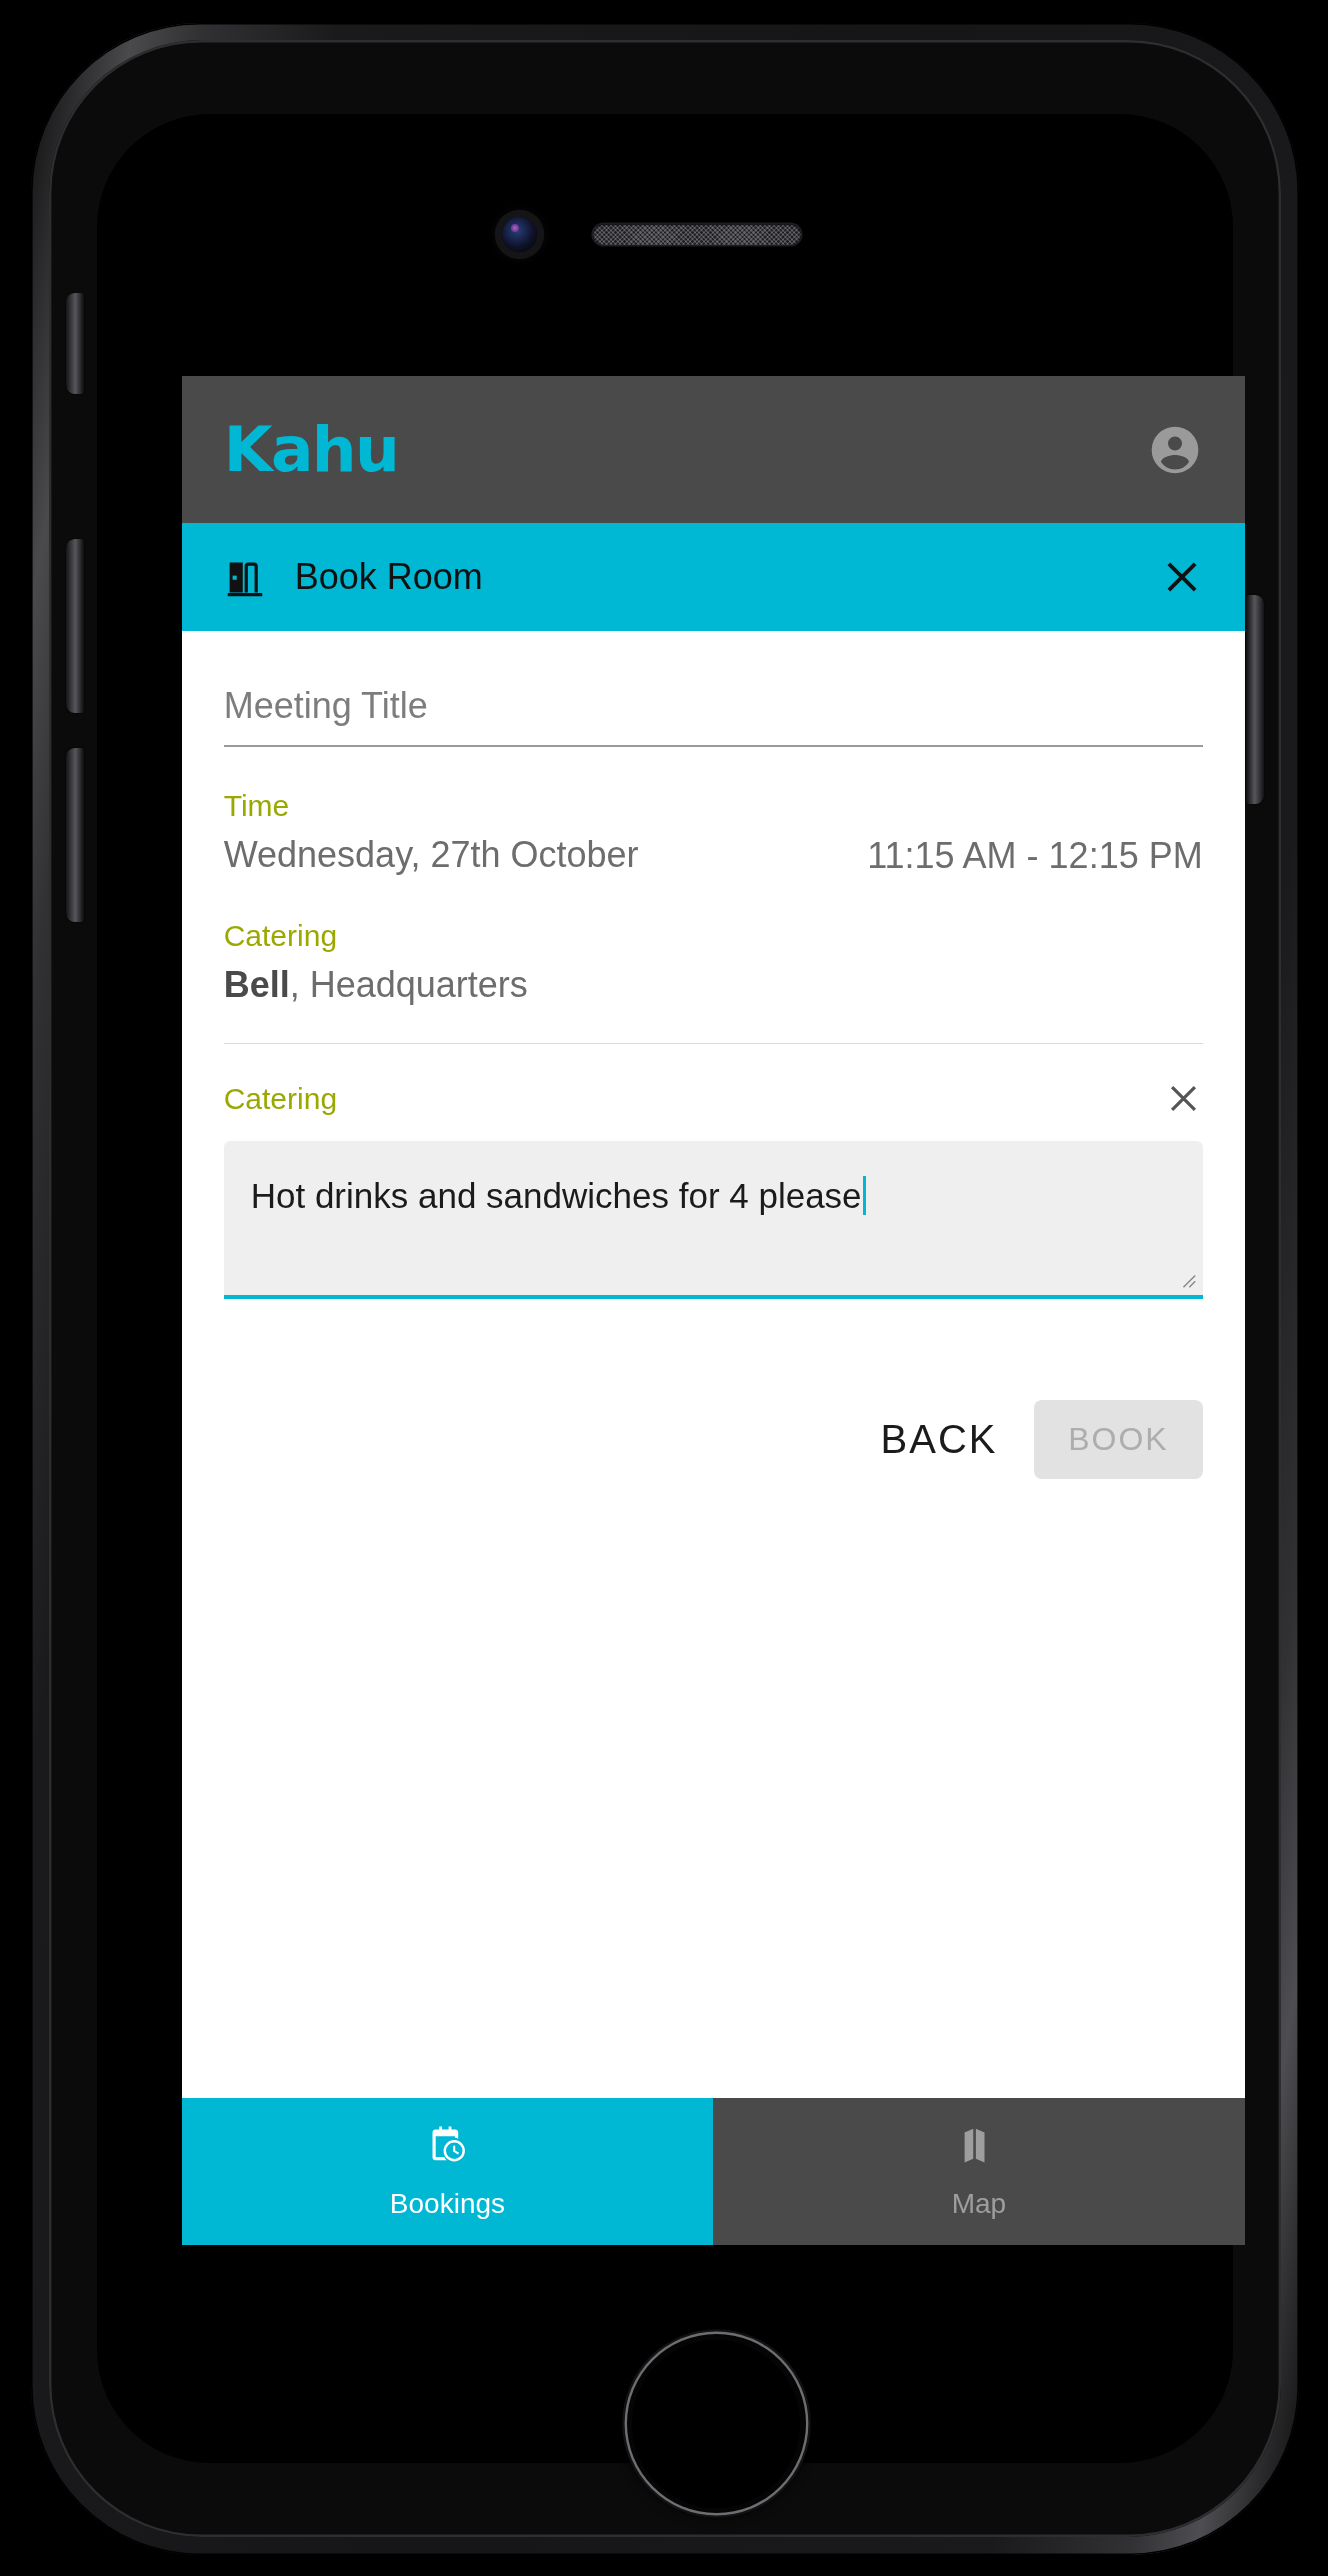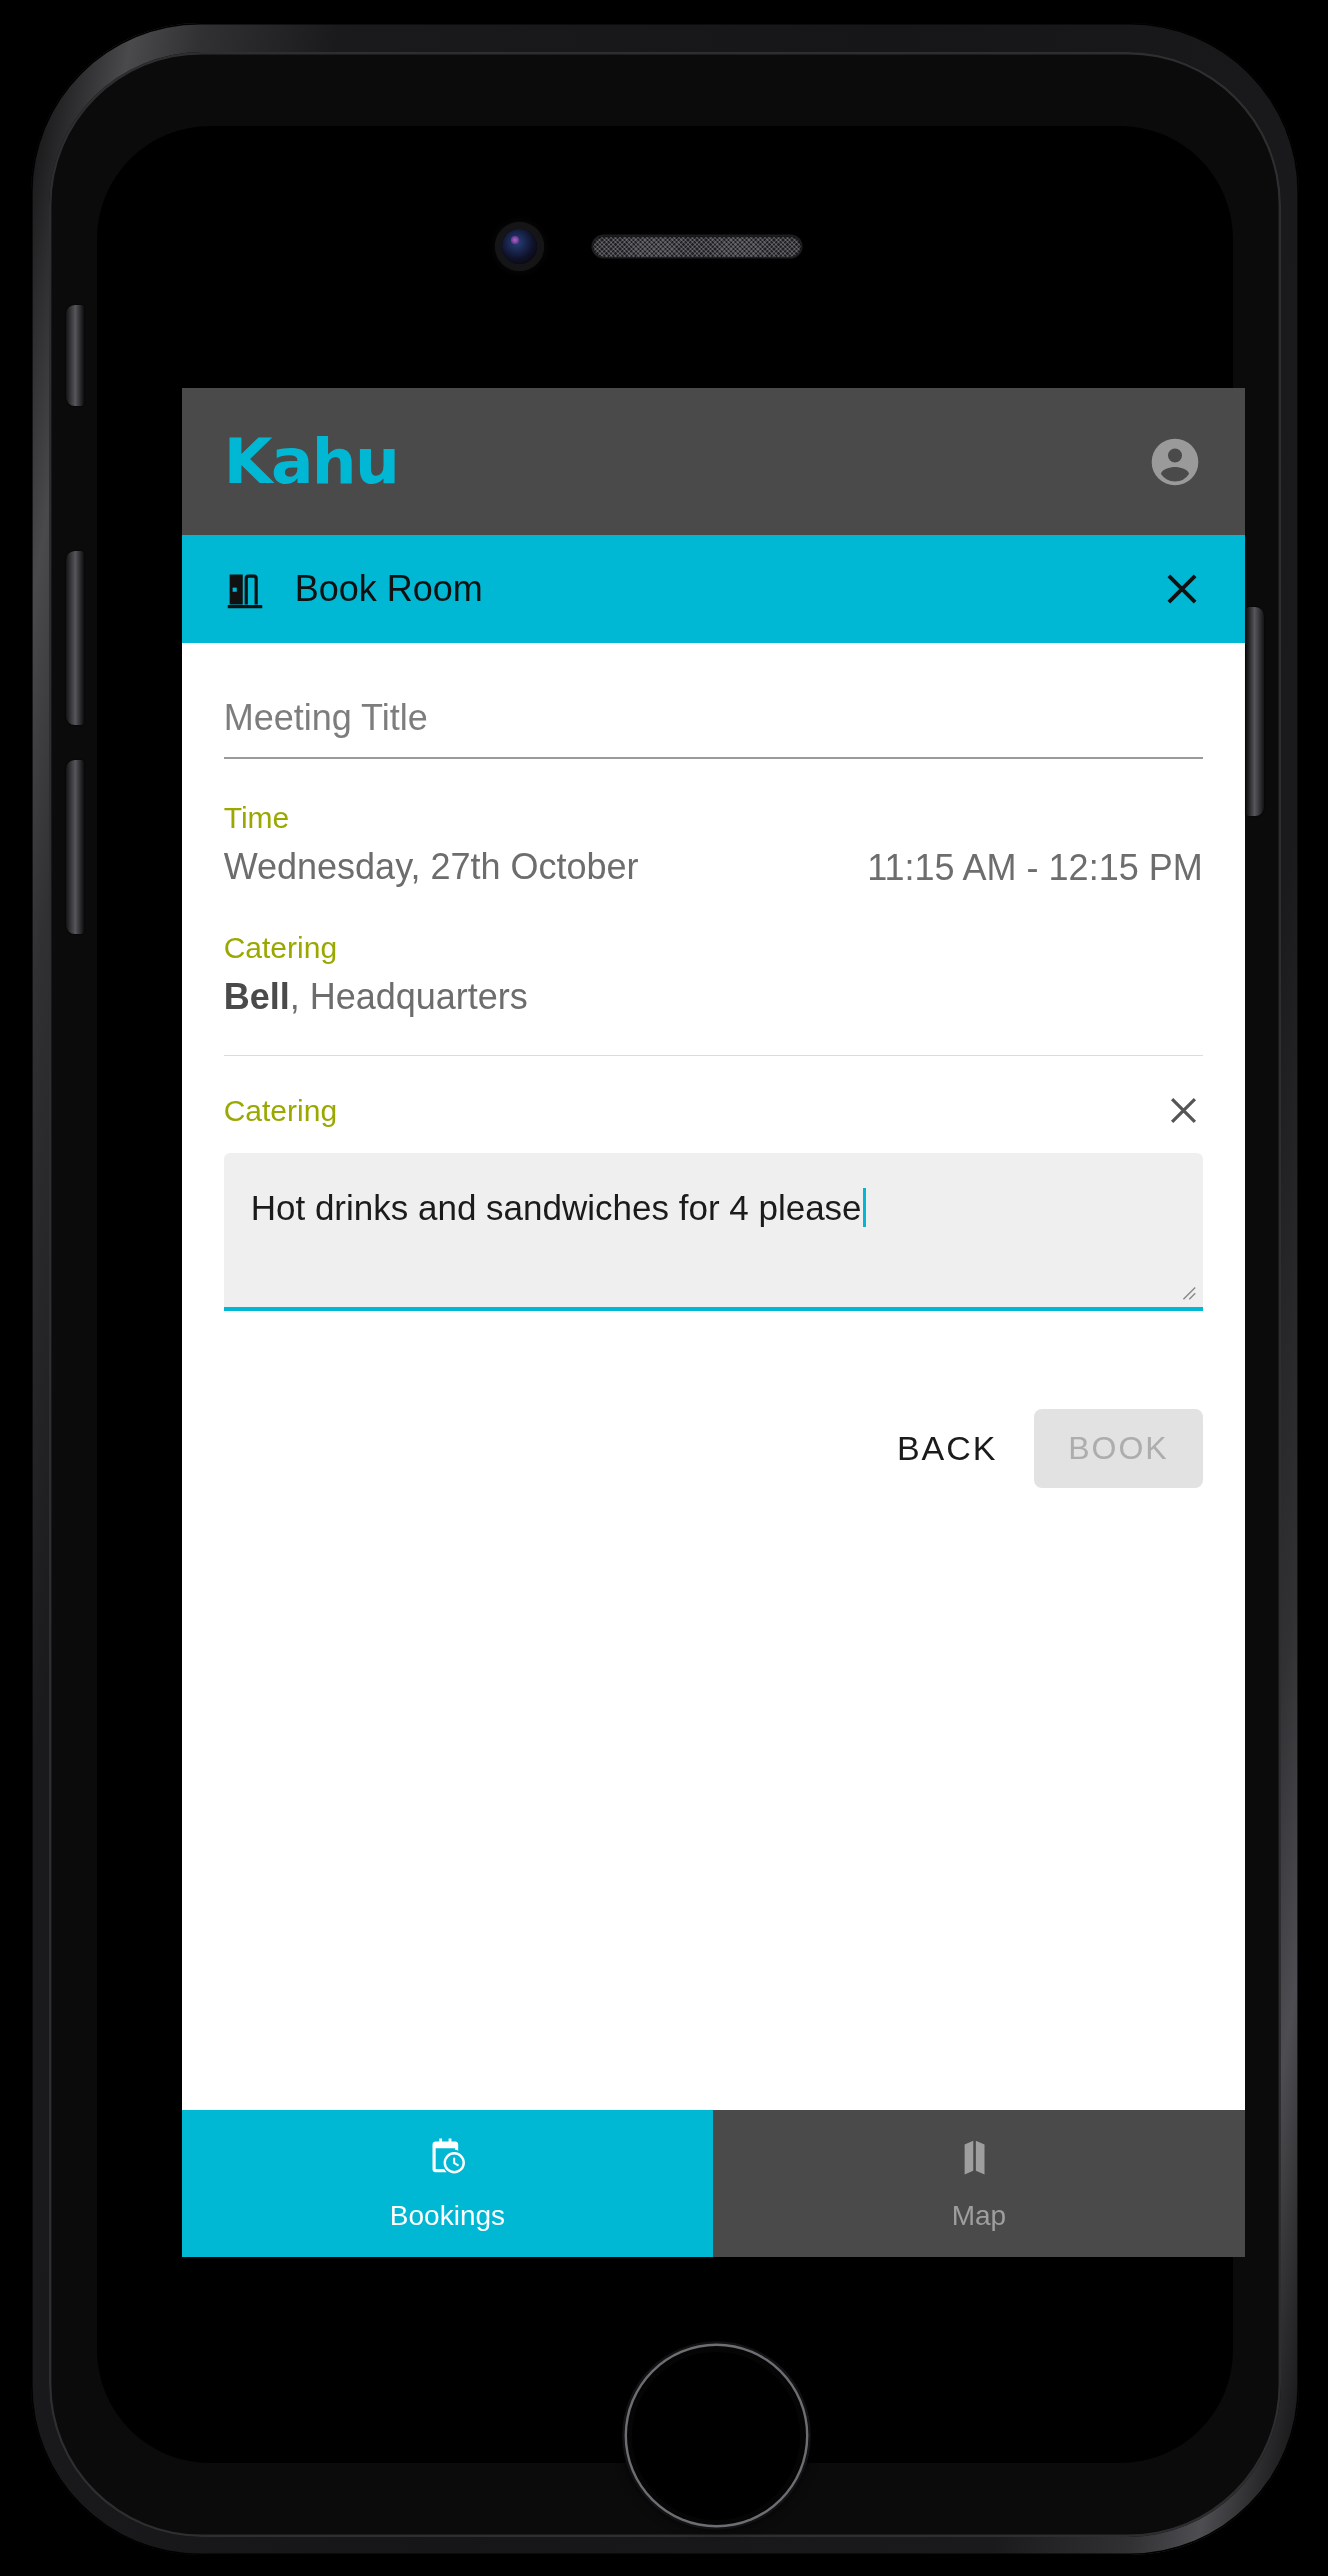--- a/index.html
+++ b/index.html
@@ -12,21 +12,21 @@
   .phone{position:absolute;left:31px;top:22.5px;width:1268px;height:2532px;
          border-radius:169px;
          background:
            linear-gradient(100deg,#0a0a0a 0%,#2a2a2c 3%,#4a4a4d 6%,#313134 10%,
                            #1a1a1c 18%,#161618 50%,#1a1a1c 82%,
                            #313134 90%,#4e4e52 94%,#2a2a2c 97%,#0a0a0a 100%);
          box-shadow:0 0 0 1.6px #000 inset;}
 
   .phone-inner{position:absolute;left:17.7px;top:17.7px;right:17.7px;bottom:17.7px;
                border-radius:153px;background:#0b0b0c;
-               box-shadow:0 0 0 2.4px #2e2e31 inset;margin-top:12px;}
+               box-shadow:0 0 0 2.4px #2e2e31 inset;}
 
   .glass{position:absolute;left:48px;top:74px;right:48px;bottom:74px;
          border-radius:113px;background:#000;}
 
   
   .btn-side{position:absolute;background:
       linear-gradient(90deg,#141416 0%,#3b3b3f 30%,#56565b 52%,#2b2b2e 80%,#0e0e10 100%);
       border-radius:9.7px;box-shadow:0 0 1.6px #000;}
   .mute   {left:17.7px;  top:253px; width:17.7px;height:101px;border-radius:8.9px 3.2px 3.2px 8.9px;}
   .volup  {left:17.7px;  top:499px; width:17.7px;height:174px;border-radius:8.9px 3.2px 3.2px 8.9px;}
@@ -104,21 +104,21 @@
       background:#efefef;border-radius:6.4px 6.4px 0 0;
       border-bottom:4.8px solid #00b8d4;box-sizing:border-box;}
   .ta-text{position:absolute;left:27px;top:35px;font-size:35px;color:#1b1b1b;
            white-space:nowrap;}
   .caret{display:inline-block;width:2.4px;height:39px;background:#00b8d4;
          vertical-align:-7.2px;margin-left:1.6px;}
   .grip{position:absolute;right:6.4px;bottom:6.4px;width:17.7px;height:17.7px;}
 
   .actions{display:flex;justify-content:flex-end;align-items:center;
            gap:9.7px;margin-top:97px;}
-  .btn-back{font-size:34px;letter-spacing:2px;color:#1b1b1b;
+  .btn-back{font-size:40px;letter-spacing:2px;color:#1b1b1b;
             padding:21px 27px;background:none;border:none;cursor:pointer;
             font-family:"Liberation Sans",sans-serif;}
   .btn-book{font-size:32px;letter-spacing:2px;color:#adadad;
             background:#e2e2e2;border:none;border-radius:8px;
             padding:21px 34px;cursor:default;
             font-family:"Liberation Sans",sans-serif;}
 
   
   .navbar{position:absolute;left:0;bottom:0;width:100%;height:147px;display:flex;}
   .nav-item{flex:1;display:flex;flex-direction:column;align-items:center;

